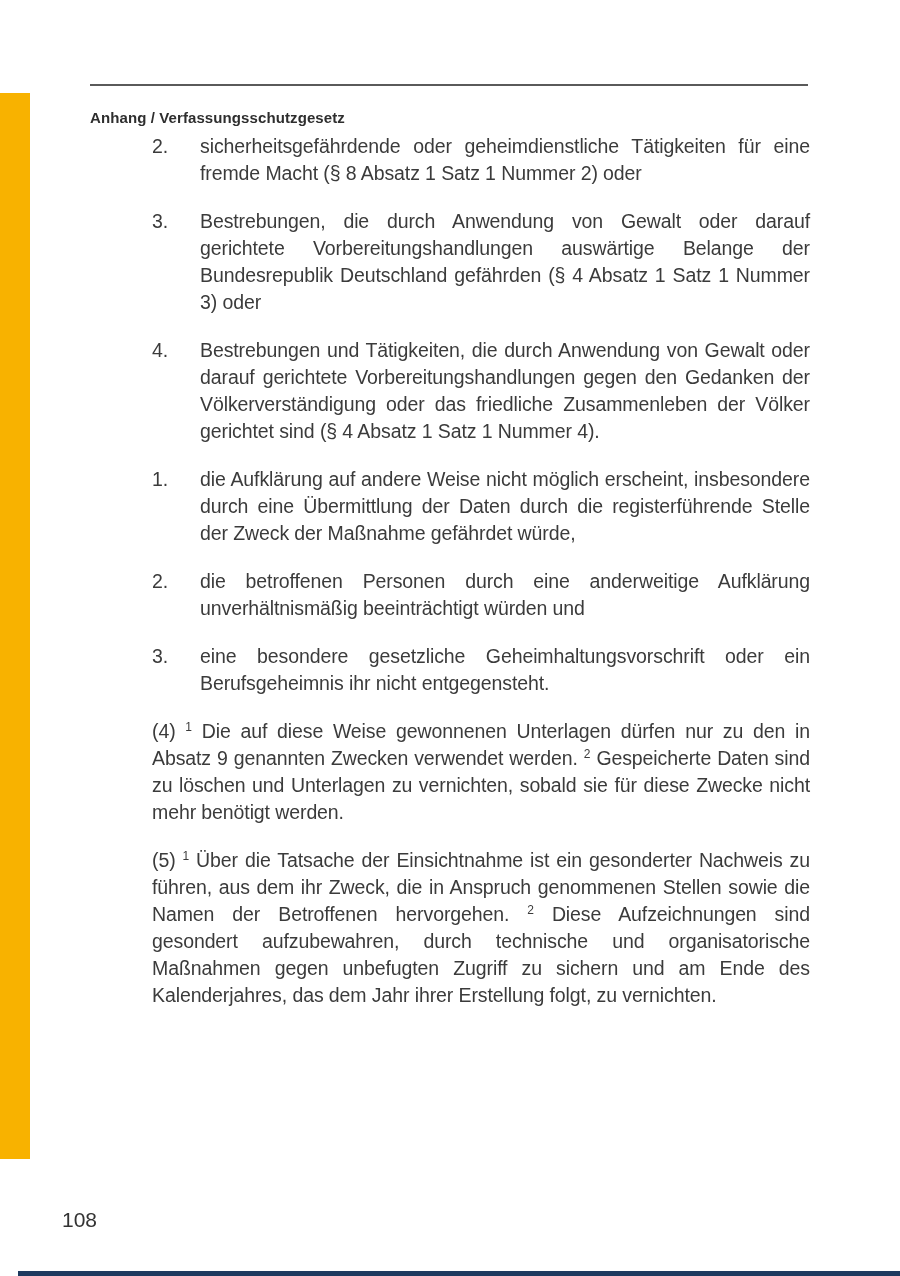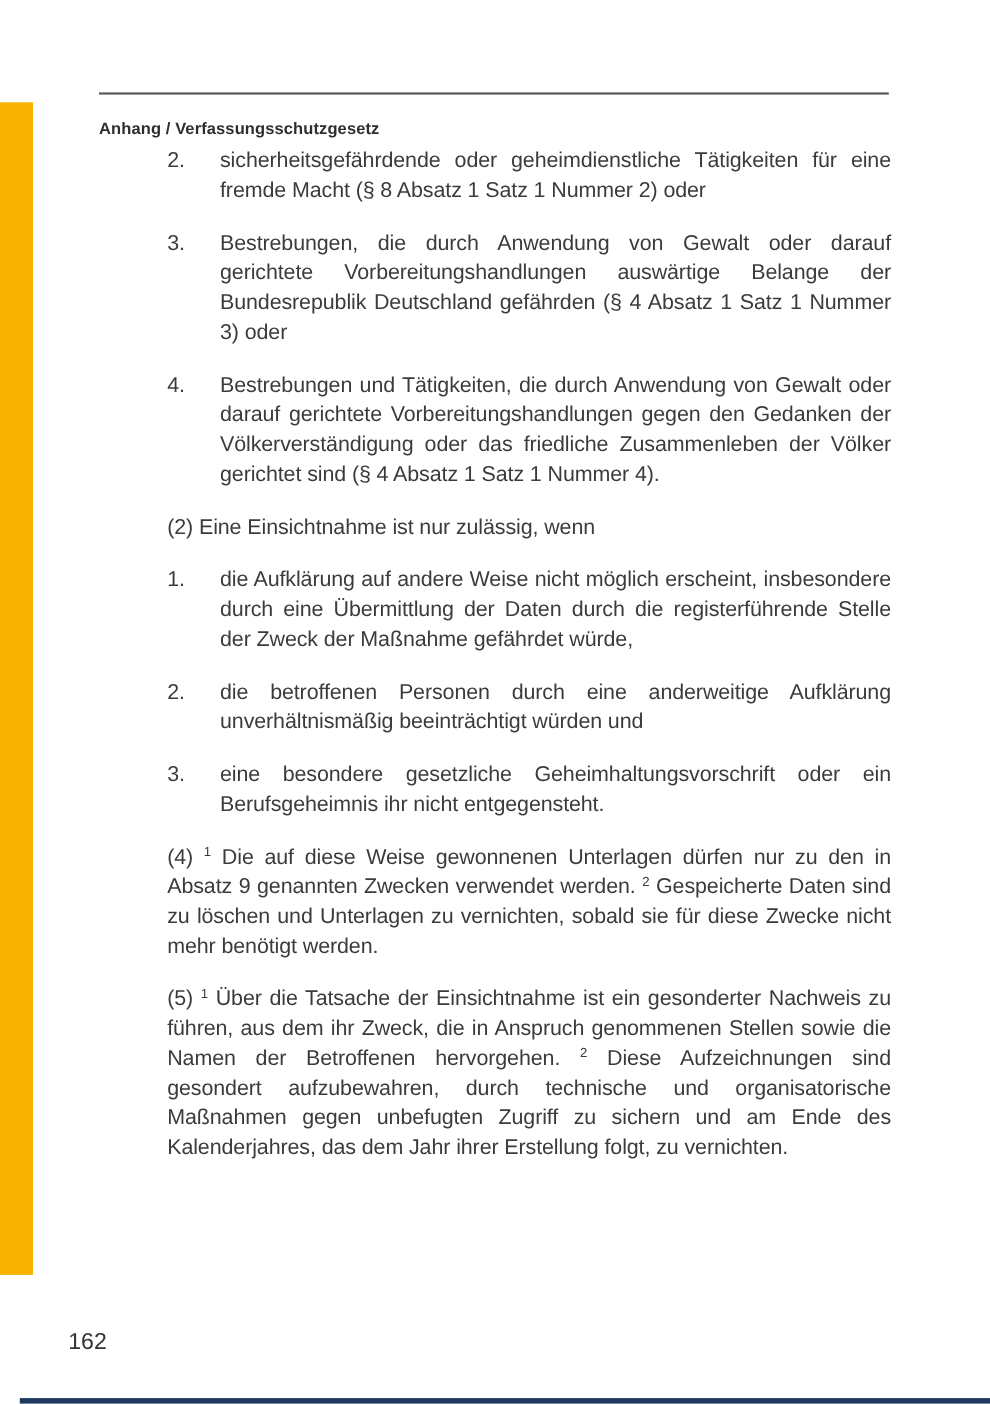--- a/index.html
+++ b/index.html
@@ -74,21 +74,20 @@
   <div class="li block">
     <span class="num">3.</span>
     <span class="txt">Bestrebungen, die durch Anwendung von Gewalt oder darauf gerichtete Vorbereitungshandlungen auswärtige Belange der Bundesrepublik Deutschland gefährden (§ 4 Absatz 1 Satz 1 Nummer 3) oder</span>
   </div>
 
   <div class="li block">
     <span class="num">4.</span>
     <span class="txt">Bestrebungen und Tätigkeiten, die durch Anwendung von Gewalt oder darauf gerichtete Vorbereitungshandlungen gegen den Gedanken der Völkerverständigung oder das friedliche Zusammenleben der Völker gerichtet sind (§ 4 Absatz 1 Satz 1 Nummer 4).</span>
   </div>
 
-  <p class="para block">(2) Eine Einsichtnahme ist nur zulässig, wenn</p>
 
   <div class="li block">
     <span class="num">1.</span>
     <span class="txt">die Aufklärung auf andere Weise nicht möglich erscheint, insbesondere durch eine Übermittlung der Daten durch die registerführende Stelle der Zweck der Maßnahme gefährdet würde,</span>
   </div>
 
   <div class="li block">
     <span class="num">2.</span>
     <span class="txt">die betroffenen Personen durch eine anderweitige Aufklärung unverhältnismäßig beeinträchtigt würden und</span>
   </div>
@@ -98,14 +97,14 @@
     <span class="txt">eine besondere gesetzliche Geheimhaltungsvorschrift oder ein Berufsgeheimnis ihr nicht entgegensteht.</span>
   </div>
 
 
   <p class="para block"><span>(4) </span><sup class="fnref">1</sup><span> Die auf diese Weise gewonnenen Unterlagen dürfen nur zu den in Absatz 9 genannten Zwecken verwendet werden. </span><sup class="fnref">2</sup><span> Gespeicherte Daten sind zu löschen und Unterlagen zu vernichten, sobald sie für diese Zwecke nicht mehr benötigt werden.</span></p>
 
   <p class="para block"><span>(5) </span><sup class="fnref">1</sup><span> Über die Tatsache der Einsichtnahme ist ein gesonderter Nachweis zu führen, aus dem ihr Zweck, die in Anspruch genommenen Stellen sowie die Namen der Betroffenen hervorgehen. </span><sup class="fnref">2</sup><span> Diese Aufzeichnungen sind gesondert aufzubewahren, durch technische und organisatorische Maßnahmen gegen unbefugten Zugriff zu sichern und am Ende des Kalenderjahres, das dem Jahr ihrer Erstellung folgt, zu vernichten.</span></p>
 
 </div>
 
-<div class="page-number">162</div>
+<div class="page-number">108</div>
 <div class="bottom-bar"></div>
 
 </body></html>

